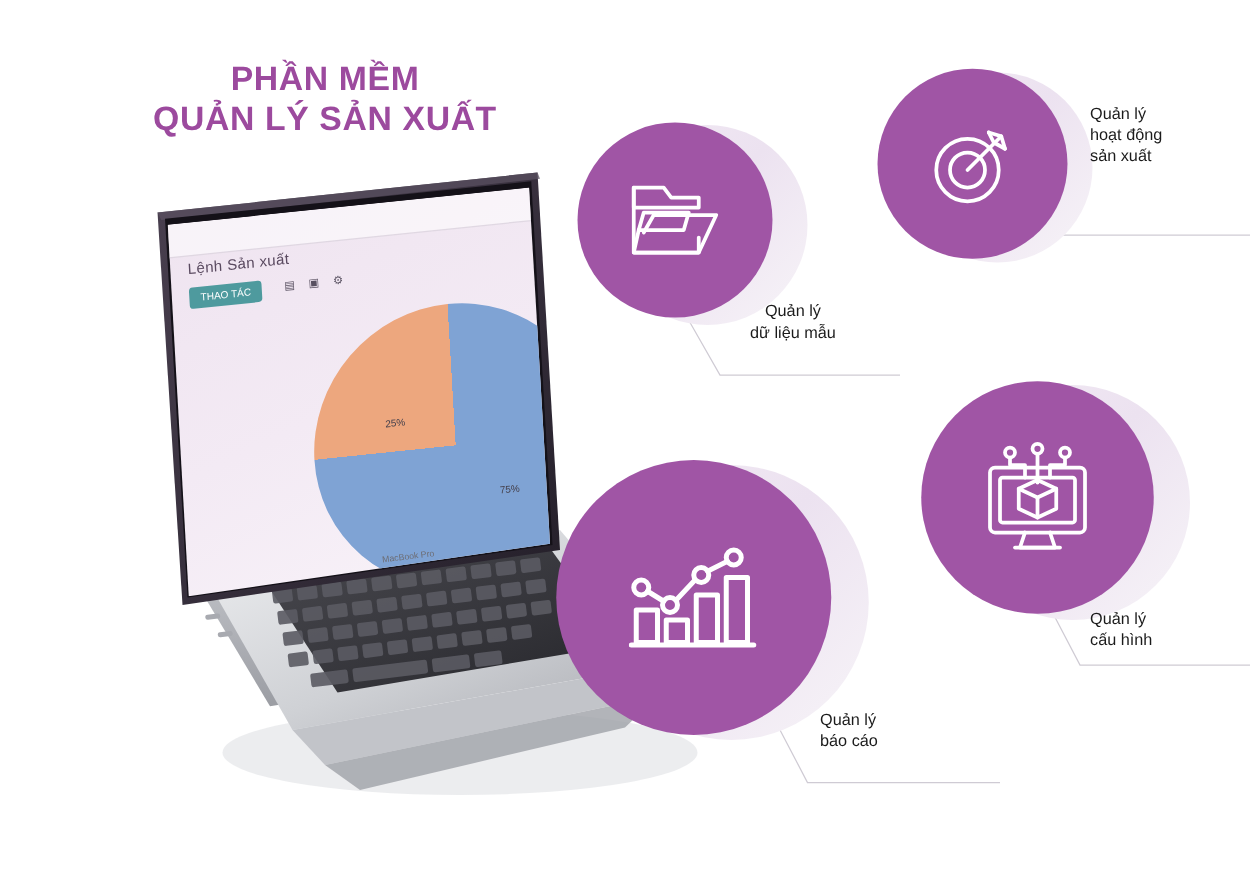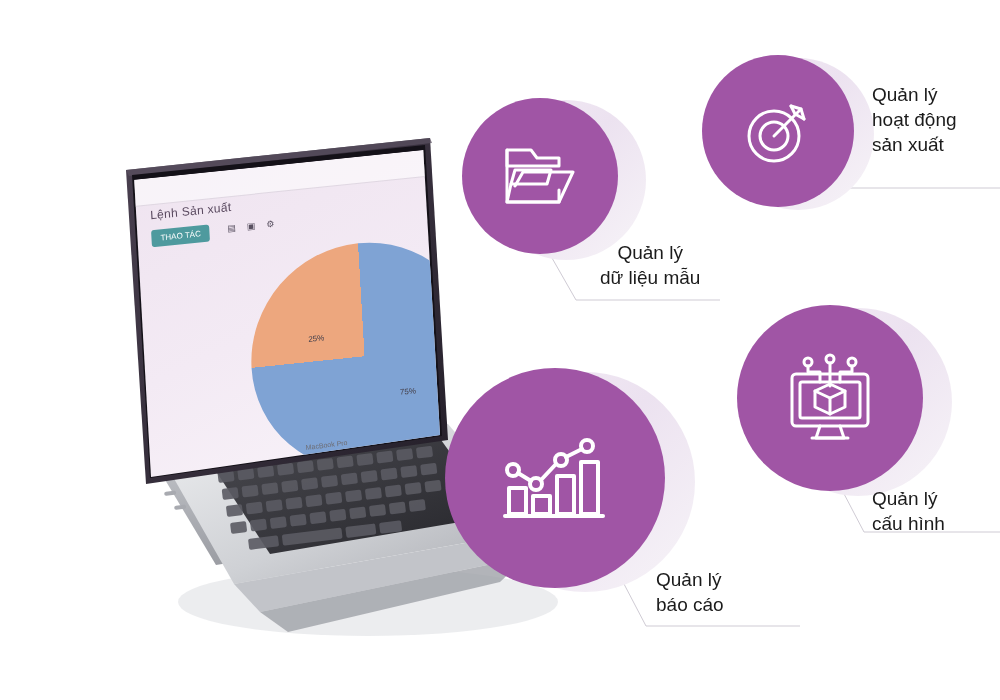--- a/index.html
+++ b/index.html
@@ -60,21 +60,21 @@
     background: #a055a5;
     display: flex;
     align-items: center;
     justify-content: center;
     z-index: 3;
   }
   .fc-circle svg { display: block; }
   .fc-label {
     position: absolute;
     color: #1b1b1b;
-    font-size: 19px;
+    font-size: 13px;
     line-height: 1.32;
     white-space: pre-line;
     z-index: 5;
   }
   .connector {
     position: absolute;
     z-index: 2;
     pointer-events: none;
   }
   .connector svg { display: block; overflow: visible; }
@@ -125,20 +125,24 @@
   }
   .s-pie-lab {
     position: absolute; font-size: 8px; color: #45414c;
   }
 </style>
 </head>
 <body>
 
 <div id="stage">
 
+  <div class="title-block">
+    <span class="title-line l1">PHẦN MỀM</span>
+    <span class="title-line l2">QUẢN LÝ SẢN XUẤT</span>
+  </div>
 
   <div class="laptop">
     <svg width="470" height="520" viewBox="0 0 470 520" xmlns="http://www.w3.org/2000/svg">
       <defs>
         <linearGradient id="bodyGrad" x1="0" y1="0" x2="1" y2="1">
           <stop offset="0%" stop-color="#f1f1f3"></stop>
           <stop offset="40%" stop-color="#d8d9dc"></stop>
           <stop offset="100%" stop-color="#b9bbc0"></stop>
         </linearGradient>
         <linearGradient id="baseGrad" x1="0" y1="0" x2="1" y2="1">

